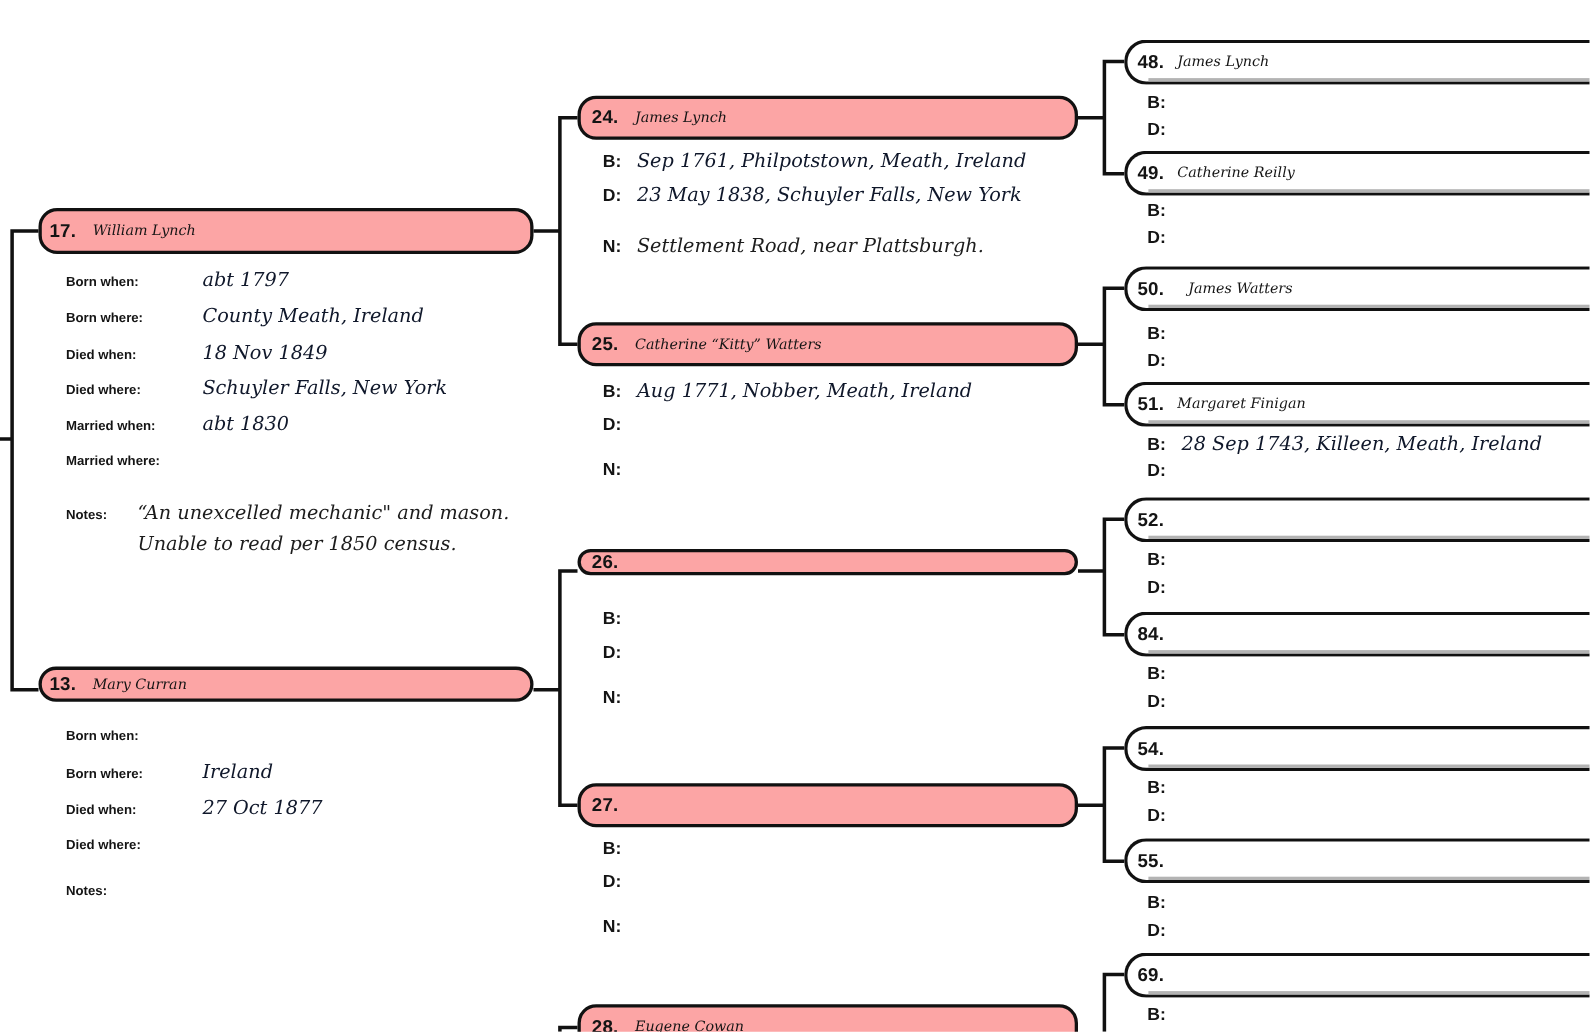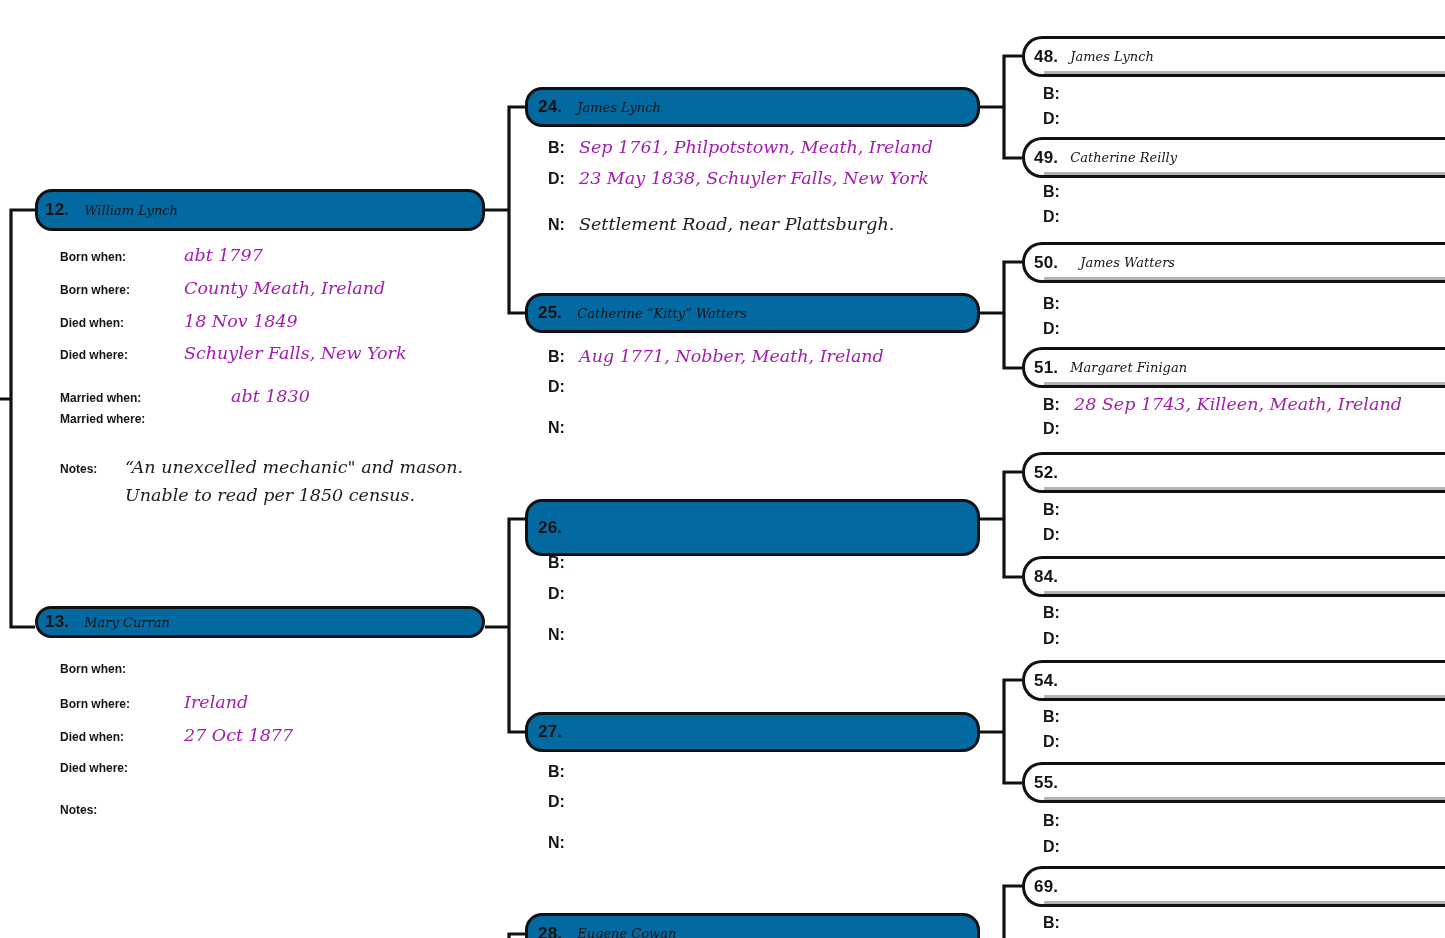--- a/index.html
+++ b/index.html
@@ -1,36 +1,36 @@
 <!DOCTYPE html>
 <html><head>
 <meta charset="utf-8">
 <style>
   html,body{margin:0;padding:0;background:#fff;}
   body{position:relative;width:1445px;height:938px;overflow:hidden;
        font-family:"Liberation Sans",sans-serif;color:#141414;}
   *{box-sizing:border-box;}
   svg.connectors{position:absolute;left:0;top:0;z-index:0;}
   .pbox{position:absolute;height:41px;border:3px solid #111;border-radius:17px;
-        background:#0369a1;display:flex;align-items:center;padding-left:7px;z-index:2;}
+        background:#fca5a5;display:flex;align-items:center;padding-left:7px;z-index:2;}
   .rbox{position:absolute;left:1022px;width:430px;height:41px;border:3px solid #111;
         border-right:none;border-radius:20px 0 0 20px;background:#fff;
         display:flex;align-items:center;padding-left:9px;z-index:2;}
   .grayline{position:absolute;left:19px;right:0;bottom:0;height:3px;background:#b3b3b3;}
   .num{font-weight:bold;font-size:17px;letter-spacing:.2px;white-space:pre;}
   .pname{font-family:"DejaVu Serif",serif;font-style:italic;font-size:13px;
          margin-left:15px;white-space:nowrap;}
   .frow{position:absolute;display:flex;align-items:baseline;line-height:24px;
         white-space:nowrap;z-index:1;}
   .lbl{font-weight:bold;font-size:12px;}
   .wlbl{min-width:118px;}
   .blbl{min-width:22px;font-weight:bold;font-size:16px;}
   .nlbl{min-width:65px;}
   .val{font-family:"DejaVu Serif",serif;font-style:italic;font-size:17.5px;
-       margin-left:6px;color:#a21caf;}
+       margin-left:6px;color:#0f172a;}
   .mval{margin-left:9px;}
   .nlines{font-family:"DejaVu Serif",serif;font-style:italic;font-size:17.5px;
           line-height:29px;color:#1c1c1c;}
   .notes .nlines{line-height:28px;}
 </style>
 </head>
 <body>
 
 <svg class="connectors" width="1445" height="938" viewBox="0 0 1445 938">
   <g fill="none" stroke="#111" stroke-width="3.2">
@@ -40,40 +40,40 @@
     <path d="M 525 934 H 509 V 938"></path>
     <path d="M 980 107 H 1004 M 1022 56 H 1004 V 158 H 1022"></path>
     <path d="M 980 313 H 1004 M 1022 262 H 1004 V 368 H 1022"></path>
     <path d="M 980 519 H 1004 M 1022 472 H 1004 V 577 H 1022"></path>
     <path d="M 980 732 H 1004 M 1022 680 H 1004 V 783 H 1022"></path>
     <path d="M 1022 886 H 1004 V 938"></path>
   </g>
 </svg>
 
 <div class="pbox" style="left:35px;top:189px;width:450px;height:42px;">
-  <span class="num">12.</span>
+  <span class="num">17.</span>
   <span class="pname">William Lynch</span>
 </div>
 <div class="frow" style="left:60px;top:243px;">
   <span class="lbl wlbl">Born when:</span>
   <span class="val">abt 1797</span>
 </div>
 <div class="frow" style="left:60px;top:276px;">
   <span class="lbl wlbl">Born where:</span>
   <span class="val">County Meath, Ireland</span>
 </div>
 <div class="frow" style="left:60px;top:309px;">
   <span class="lbl wlbl">Died when:</span>
   <span class="val">18 Nov 1849</span>
 </div>
 <div class="frow" style="left:60px;top:341px;">
   <span class="lbl wlbl">Died where:</span>
   <span class="val">Schuyler Falls, New York</span>
 </div>
-<div class="frow" style="left:60px;top:384px;gap:47px;">
+<div class="frow" style="left:60px;top:374px;">
   <span class="lbl wlbl">Married when:</span>
   <span class="val">abt 1830</span>
 </div>
 <div class="frow" style="left:60px;top:407px;">
   <span class="lbl wlbl">Married where:</span>
   <span class="val"></span>
 </div>
 <div class="frow notes" style="left:60px;top:453px;">
   <span class="lbl nlbl">Notes:</span>
   <div class="nlines">
@@ -138,21 +138,21 @@
 </div>
 <div class="frow" style="left:548px;top:375px;">
   <span class="blbl">D:</span>
   <span class="val mval"></span>
 </div>
 <div class="frow" style="left:548px;top:416px;">
   <span class="blbl">N:</span>
   <span class="val mval"></span>
 </div>
 
-<div class="pbox" style="left:525px;top:499px;width:455px;height:57px;padding-left:10px;text-align:right;">
+<div class="pbox" style="left:525px;top:499px;width:455px;height:24px;padding-left:10px;text-align:right;">
   <span class="num">26.</span>
   <span class="pname"></span>
 </div>
 <div class="frow" style="left:548px;top:551px;">
   <span class="blbl">B:</span>
   <span class="val mval"></span>
 </div>
 <div class="frow" style="left:548px;top:582px;">
   <span class="blbl">D:</span>
   <span class="val mval"></span>

